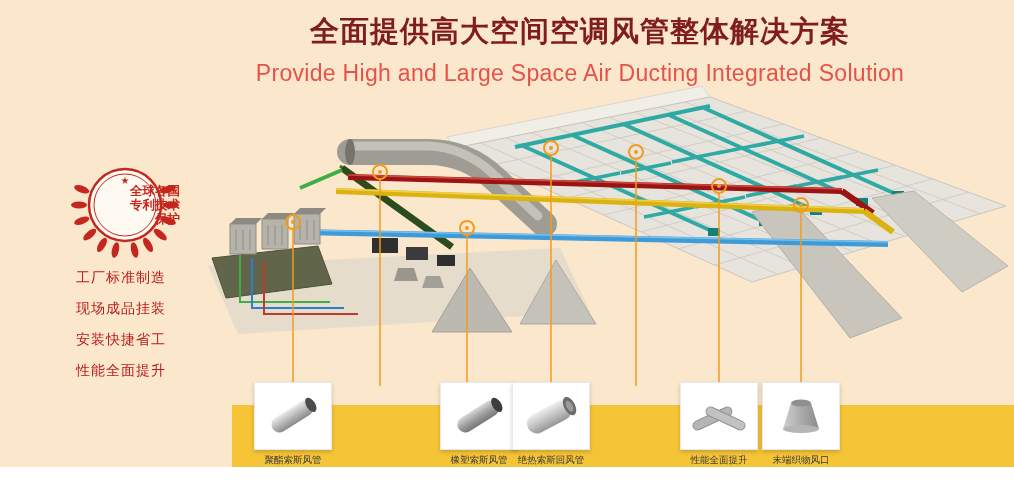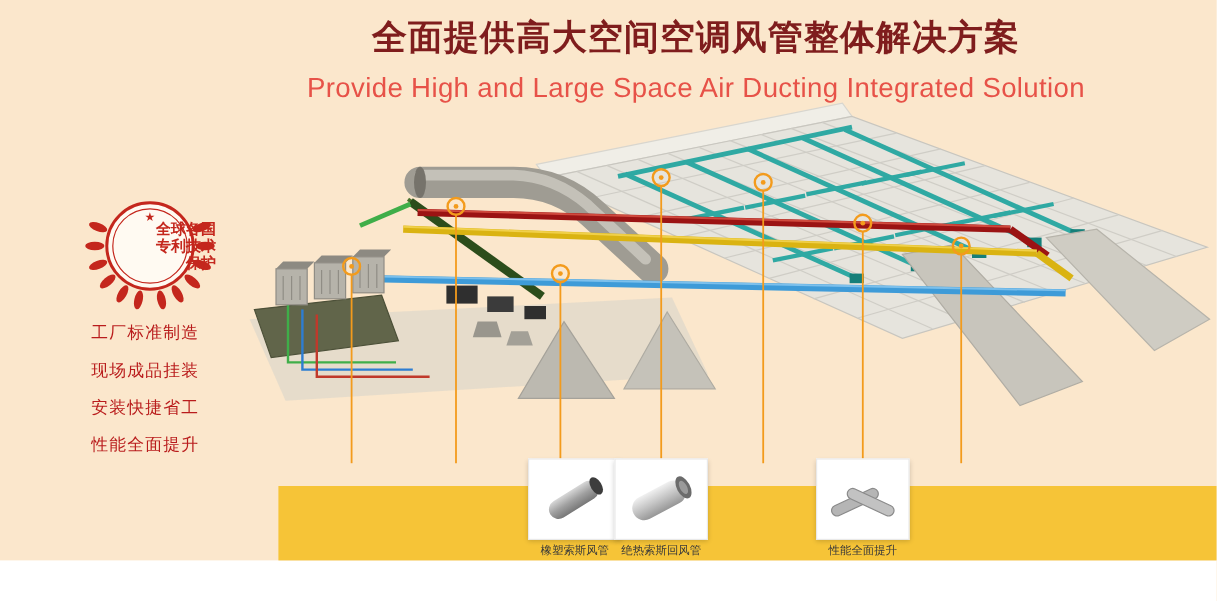--- a/index.html
+++ b/index.html
@@ -210,20 +210,38 @@
         <circle cx="636" cy="152" r="2" fill="#f39b1c" stroke="none"></circle>
       <line x1="719" y1="193" x2="719" y2="386" stroke-width="1.5"></line>
       <circle cx="719" cy="186" r="7" fill="none" stroke-width="2"></circle>
         <circle cx="719" cy="186" r="2" fill="#f39b1c" stroke="none"></circle>
       <line x1="801" y1="212" x2="801" y2="386" stroke-width="1.5"></line>
       <circle cx="801" cy="205" r="7" fill="none" stroke-width="2"></circle>
         <circle cx="801" cy="205" r="2" fill="#f39b1c" stroke="none"></circle>
     </g>
   </svg>
 
+  <div class="product" style="left:248px">
+    <div class="card">
+      <svg width="64" height="46" viewBox="0 0 64 46">
+        <defs>
+            <linearGradient id="tg1" x1="0" y1="0" x2="0" y2="1">
+              <stop offset="0" stop-color="#ededed"></stop>
+              <stop offset="0.5" stop-color="#b9b9b9"></stop>
+              <stop offset="1" stop-color="#8a8a8a"></stop>
+            </linearGradient>
+          </defs>
+        <g transform="rotate(-32 32 23)">
+            <rect x="8" y="15" width="46" height="16" rx="8" fill="url(#tg1)"></rect>
+            <ellipse cx="53" cy="23" rx="4.5" ry="8" fill="#4b4b4b"></ellipse>
+          </g>
+      </svg>
+    </div>
+    <div class="plabel">聚酯索斯风管</div>
+  </div>
 
 
   <div class="product" style="left:434px">
     <div class="card">
       <svg width="64" height="46" viewBox="0 0 64 46">
         <defs>
             <linearGradient id="tg3" x1="0" y1="0" x2="0" y2="1">
               <stop offset="0" stop-color="#d8d8d8"></stop>
               <stop offset="0.5" stop-color="#a0a0a0"></stop>
               <stop offset="1" stop-color="#777777"></stop>
@@ -266,14 +284,31 @@
             <rect x="4" y="18" width="42" height="9" rx="4.5" fill="#b5b5b5" stroke="#8b8b8b"></rect>
           </g>
         <g transform="rotate(25 32 23)">
             <rect x="18" y="18" width="42" height="9" rx="4.5" fill="#c2c2c2" stroke="#8b8b8b"></rect>
           </g>
       </svg>
     </div>
     <div class="plabel">性能全面提升</div>
   </div>
 
+  <div class="product" style="left:756px">
+    <div class="card">
+      <svg width="64" height="46" viewBox="0 0 64 46">
+        <defs>
+            <linearGradient id="tg7" x1="0" y1="0" x2="1" y2="0">
+              <stop offset="0" stop-color="#cfcfcf"></stop>
+              <stop offset="0.5" stop-color="#ababab"></stop>
+              <stop offset="1" stop-color="#8a8a8a"></stop>
+            </linearGradient>
+          </defs>
+        <path d="M22 10 L42 10 L50 36 L14 36 Z" fill="url(#tg7)"></path>
+        <ellipse cx="32" cy="10" rx="10" ry="3.5" fill="#8f8f8f"></ellipse>
+        <ellipse cx="32" cy="36" rx="18" ry="4" fill="#b5b5b5"></ellipse>
+      </svg>
+    </div>
+    <div class="plabel">末端织物风口</div>
+  </div>
 
 </div>
 
 </body></html>

